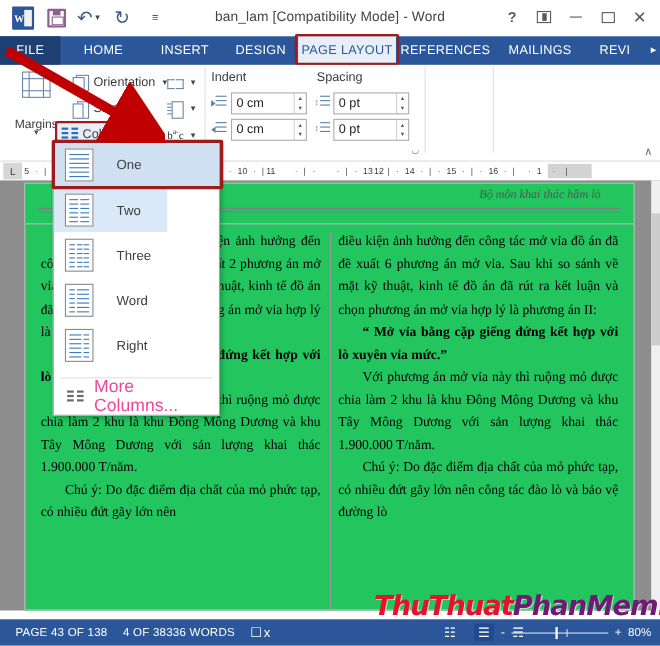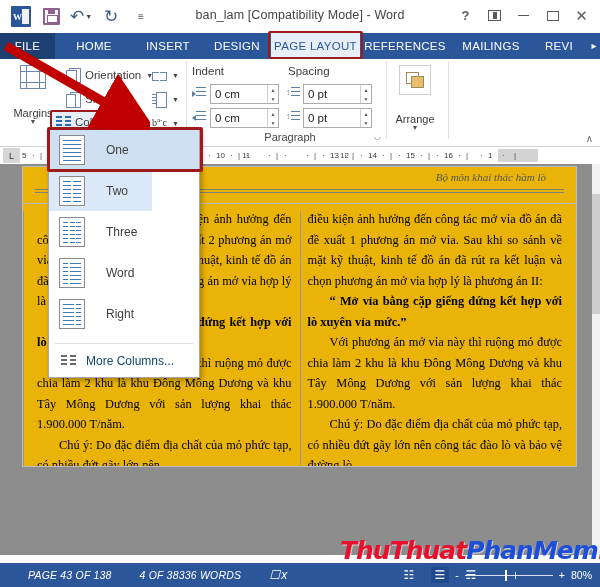--- a/index.html
+++ b/index.html
@@ -209,22 +209,22 @@
   }
   .vg{ position:absolute; left:0; width:17px; background:#d3d3d3; }
   .vnum{ position:absolute; left:0; width:17px; text-align:center; font-size:8px; color:#3a3a3a;}
 
   
   .docarea{
     position:absolute; left:0; top:164px; width:600px; height:391px;
     background:#8d8d8d;
   }
   .page{
-    position:absolute; left:22px; top:2px; width:555px; height:301px;
-    background:#eab308; border:1px solid #bdbdbd; overflow:hidden;
+    position:absolute; left:22px; top:2px; width:555px; height:389px;
+    background:#22c55e; border:1px solid #bdbdbd; overflow:hidden;
   }
   .hdr-text{
     position:absolute; right:30px; top:4px;
     font-family:"Liberation Serif", serif; font-style:italic;
     font-size:11px; color:#555;
   }
   .hdr-rule{ position:absolute; left:12px; right:12px; height:1px; background:#7f7f7f;}
 
   .doccols{
     position:absolute; left:14px; right:14px; top:42px; bottom:0;
@@ -273,33 +273,33 @@
   }
   .dd-sel-border{
     position:absolute; left:-2px; top:-2px; width:156px; height:45px;
     border:3px solid #9e1b1b; border-radius:2px; pointer-events:none; z-index:45;
   }
   .dd-item.hover-two{ background:#dbe8f7; width:103px;}
   .dd-sepline{ position:absolute; left:6px; right:6px; height:1px; background:#e0e0e0; }
   .dd-more{
     position:absolute; left:0; right:0; bottom:0; height:33px;
     display:flex; align-items:center; padding-left:12px; gap:10px;
-    font-size:12px; color:#0c4a6e;
+    font-size:16px; color:#ec4899;
   }
   .dd-more .mico{ width:15px;height:11px; position:relative;}
   .dd-more .mico i{position:absolute;left:0;width:6px;height:1.6px;background:#6b6b6b;}
   .dd-more .mico u{position:absolute;right:0;width:6px;height:1.6px;background:#6b6b6b;}
 
   
   .statusbar{
     position:absolute; left:0; bottom:0; width:600px; height:24px;
     background:#2b579a; color:#ffffff; font-size:10.5px;
     display:flex; align-items:center;
   }
-  .sb-item{ margin-left:28px; letter-spacing:.2px; white-space:nowrap;font-style:italic;}
+  .sb-item{ margin-left:14px; letter-spacing:.2px; white-space:nowrap;}
   .sb-views{ position:absolute; right:120px; display:flex; gap:13px; align-items:center;}
   .sv{ width:18px;height:16px; display:flex;align-items:center;justify-content:center;
        font-size:12px; color:#fff;}
   .sv.active{ background:#1f4b8e; }
   .zoomwrap{ position:absolute; right:8px; display:flex; align-items:center; gap:6px;}
   .zline{ width:88px; height:1px; background:#d8e1ef; position:relative;}
   .zthumb{ position:absolute; left:40px; top:-5px; width:2.5px; height:11px; background:#fff;}
   .ztickc{ position:absolute; left:50px; top:-3px; width:1.5px; height:7px; background:#d8e1ef;}
   .zpct{ font-size:10.5px; }
 
@@ -307,21 +307,21 @@
   .redarrow{ position:absolute; left:0px; top:40px; width:150px; height:90px; z-index:60; pointer-events:none;}
 
   
   .watermark{
     position:absolute; left:340px; top:536px; z-index:55;
     font-family:"DejaVu Sans", sans-serif; font-weight:bold; font-size:25px;
     font-style:italic; letter-spacing:-1px; white-space:nowrap;
     text-shadow:1px 1px 0 rgba(255,255,255,.6);
   }
   .wm-a{ color:#e8112d; }
-  .wm-b{ color:#1d4ed8; }
+  .wm-b{ color:#701a75; }
   .wm-c{ color:#e8112d; }
 </style>
 </head>
 <body>
 
 <div class="titlebar">
   <div class="qat">
     <div class="qat-btn">
       <div class="wordicon">
           <span>W</span>
@@ -479,32 +479,24 @@
     <span style="position:absolute;left:0;top:0;font-size:8px;line-height:12px;">↕</span>
   </div>
   <div class="spin" style="left:303px; top:49px;">
     <span class="val">0 pt</span>
     <span class="arrows">
         <span>▲</span>
         <span>▼</span>
       </span>
   </div>
 
-  <div class="grp-label" style="left:230px; top:72px; width:120px;">Paragraph</div>
   <div class="dialog-launch" style="left:374px; top:73px;">◡</div>
 
   <div class="rb-sep" style="left:386px;"></div>
 
-  <div class="bigbtn" style="left:388px; top:6px;">
-    <div class="bi" style="width:32px;height:30px;border:1px solid #cfcfcf;display:flex;align-items:center;justify-content:center;">
-      <div class="arrange-ico"></div>
-    </div>
-    <span class="lbl">Arrange</span>
-    <span class="lcaret">▼</span>
-  </div>
 
   <div class="rb-sep" style="left:448px;"></div>
 
   <div class="ribbon-collapse">∧</div>
 </div>
 
 <div class="ruler-h">
   <div class="ruler-corner">L</div>
   <div class="ruler-track">
     <div class="rw" style="left:0; width:52px;"></div>
@@ -605,21 +597,21 @@
     <div class="coldiv"></div>
 
     <div class="doccols">
       <div class="doccol">
         <p class="indp">Để nghiên cứu các điều kiện ảnh hưởng đến công tác mở vỉa đồ án đã đề xuất 2 phương án mở vỉa. Sau khi so sánh về mặt kỹ thuật, kinh tế đồ án đã rút ra kết luận và chọn phương án mở vỉa hợp lý là phương án II:</p>
         <p class="b indp">“ Mở vỉa bằng cặp giếng đứng kết hợp với lò xuyên vỉa mức.”</p>
         <p class="indp">Với phương án mở vỉa này thì ruộng mỏ được chia làm 2 khu là khu Đông Mông Dương và khu Tây Mông Dương với sản lượng khai thác 1.900.000 T/năm.</p>
         <p class="indp">Chú ý: Do đặc điểm địa chất của mỏ phức tạp, có nhiều đứt gãy lớn nên</p>
       </div>
       <div class="doccol">
-        <p>điều kiện ảnh hưởng đến công tác mở vỉa đồ án đã đề xuất 1 phương án mở vỉa. Sau khi so sánh về mặt kỹ thuật, kinh tế đồ án đã rút ra kết luận và chọn phương án mở vỉa hợp lý là phương án II:</p>
+        <p>điều kiện ảnh hưởng đến công tác mở vỉa đồ án đã đề xuất 6 phương án mở vỉa. Sau khi so sánh về mặt kỹ thuật, kinh tế đồ án đã rút ra kết luận và chọn phương án mở vỉa hợp lý là phương án II:</p>
         <p class="b indp">“ Mở vỉa bằng cặp giếng đứng kết hợp với lò xuyên vỉa mức.”</p>
         <p class="indp">Với phương án mở vỉa này thì ruộng mỏ được chia làm 2 khu là khu Đông Mông Dương và khu Tây Mông Dương với sản lượng khai thác 1.900.000 T/năm.</p>
         <p class="indp">Chú ý: Do đặc điểm địa chất của mỏ phức tạp, có nhiều đứt gãy lớn nên công tác đào lò và bảo vệ đường lò</p>
       </div>
     </div>
   </div>
 </div>
 
 <div class="scroll-v">
   <div class="thumb"></div>

